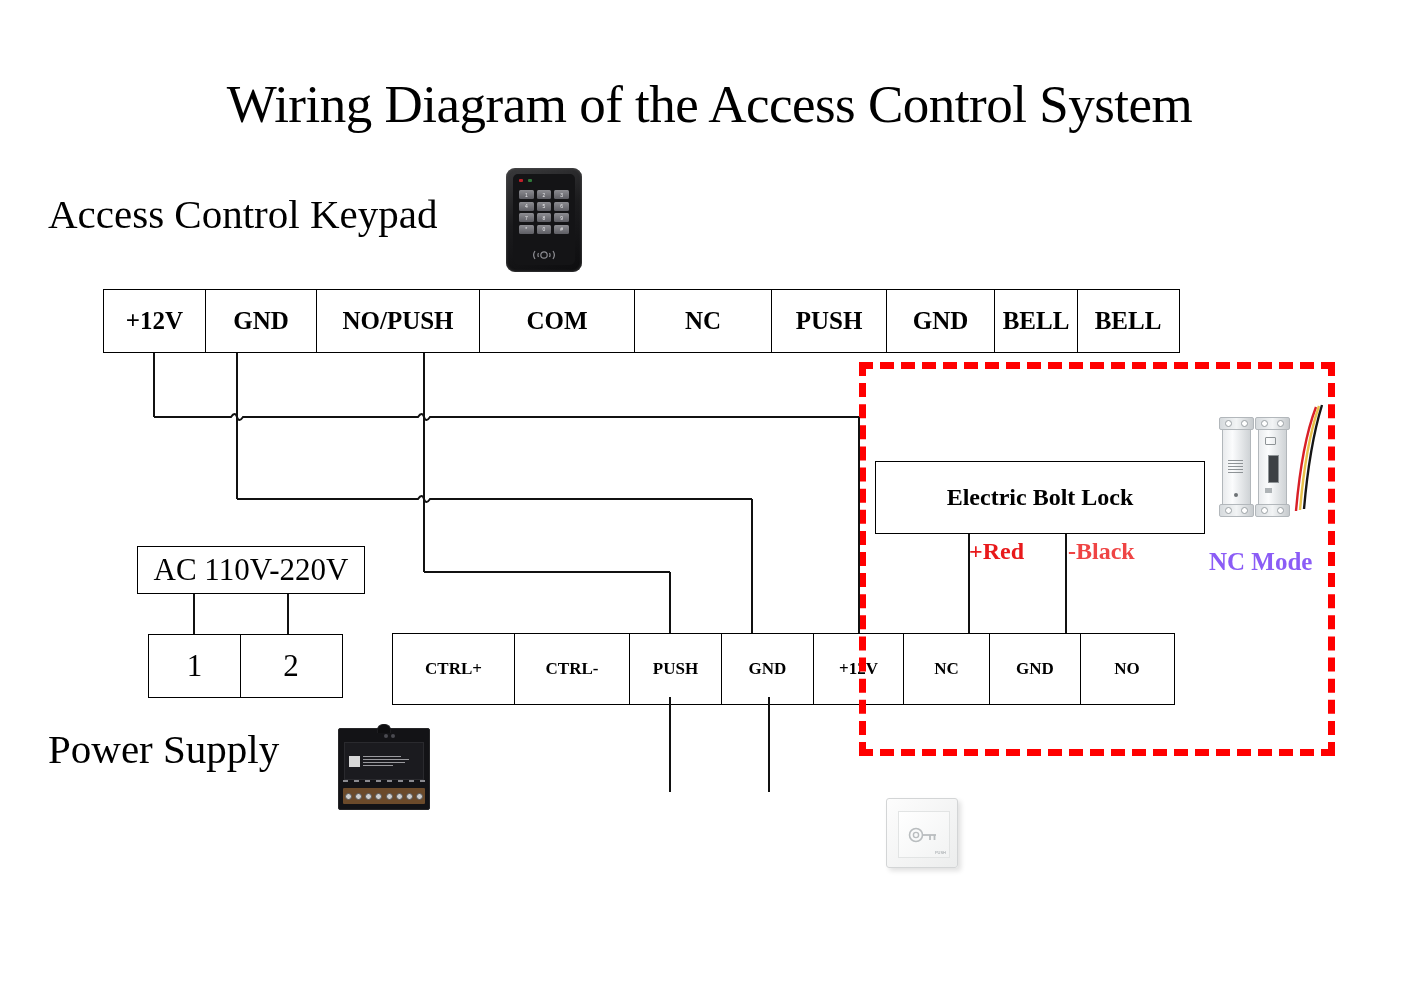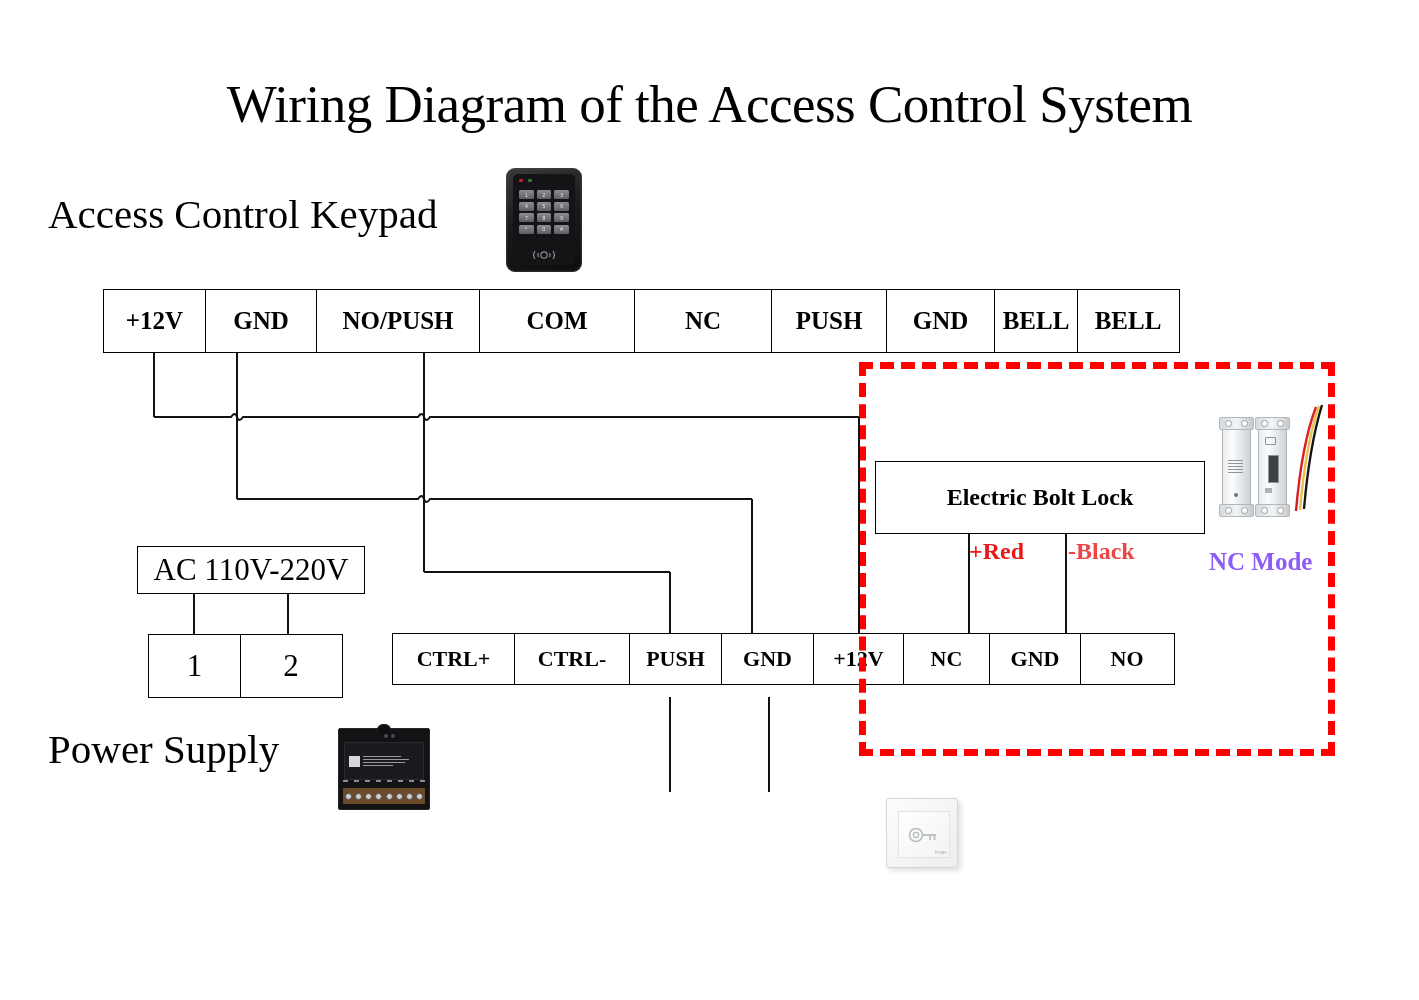--- a/index.html
+++ b/index.html
@@ -55,21 +55,21 @@
     align-items: center;
     justify-content: center;
     font-weight: 700;
     color: #000;
     background: #fff;
     white-space: nowrap;
   }
   .cell:last-child { border-right: none; }
 
   #strip-top { left: 103px; top: 289px; height: 64px; font-size: 25px; }
-  #strip-bottom { left: 392px; top: 633px; height: 52px; font-size: 22px; }
+  #strip-bottom { left: 392px; top: 633px; height: 72px; font-size: 17px; }
 
   
   #ac-box {
     position: absolute;
     left: 137px; top: 546px;
     width: 228px; height: 48px;
     box-sizing: border-box;
     border: 1.6px solid #000;
     background: #fff;
     display: flex; align-items: center; justify-content: center;

